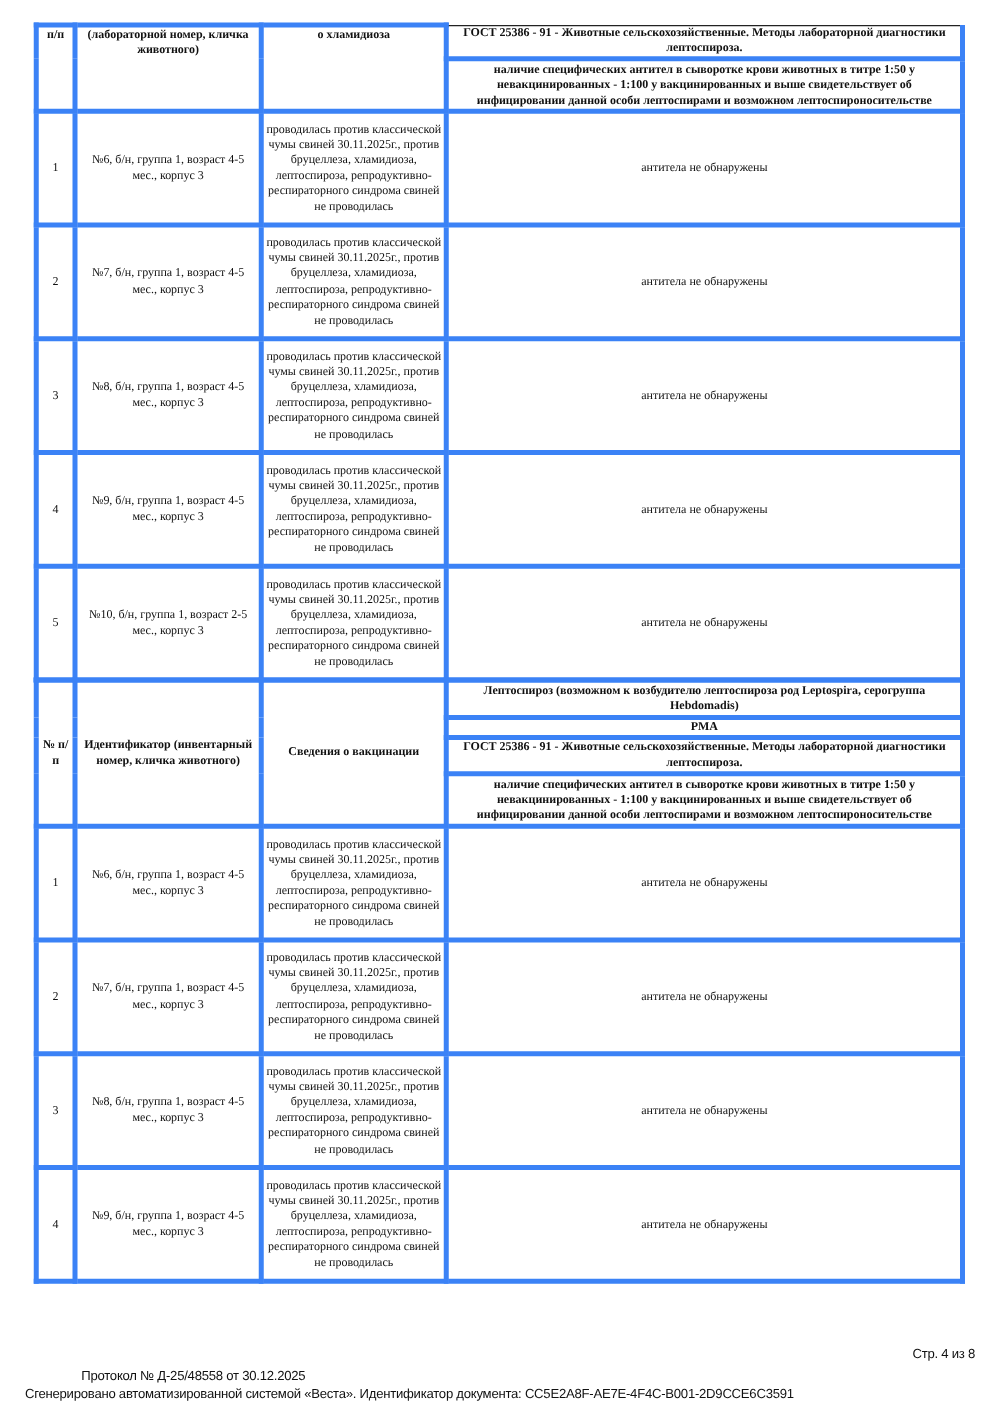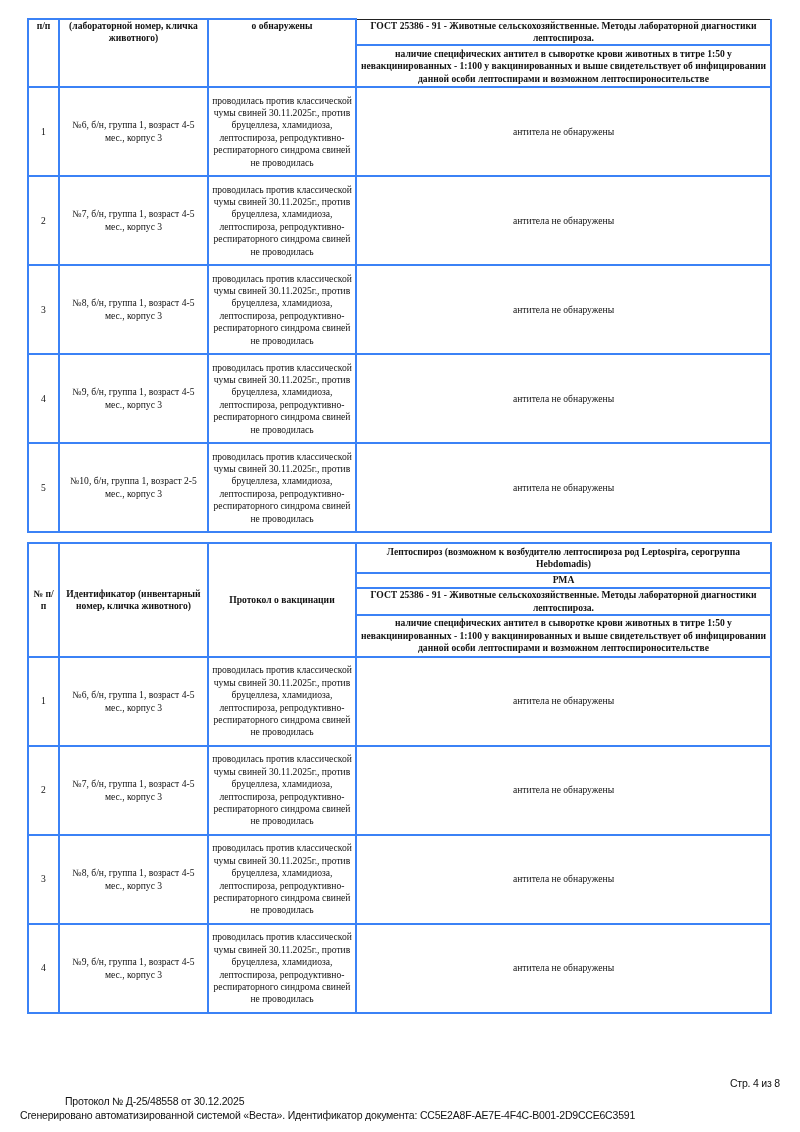--- a/index.html
+++ b/index.html
@@ -1,19 +1,19 @@
 <!DOCTYPE html>
 <html><head>
 <meta charset="utf-8">
 <style>
   html, body { margin: 0; padding: 0; background: #ffffff; }
   body { width: 800px; height: 1132px; position: relative; overflow: hidden;
          font-family: "Liberation Serif", "DejaVu Serif", serif; color: #111; }
   table.grid { position: absolute; left: 27px; width: 745px; border-collapse: collapse; table-layout: fixed; }
-  table.grid td { border: 2px solid #3b82f6; text-align: center; vertical-align: middle;
+  table.grid td { border: 4px solid #3b82f6; text-align: center; vertical-align: middle;
                   font-size: 9.6px; line-height: 12.4px; padding: 0 2px; }
   .b { font-weight: bold; }
   #t1 { top: 18px; }
   #t2 { top: 542px; }
   .c-num { width: 31px; }
   .c-id { width: 149px; }
   .c-vac { width: 148px; }
   .row-data td { height: 87px; }
   .hdr-top-open td { border-top: none; }
   .footer { position: absolute; left: 20px; font-size: 10.5px; line-height: 14px; font-family: "Liberation Sans", "DejaVu Sans", sans-serif; letter-spacing: -0.2px; }
@@ -28,21 +28,21 @@
   <colgroup>
       <col class="c-num">
       <col class="c-id">
       <col class="c-vac">
       <col>
     </colgroup>
   <tbody>
       <tr class="hdr-top-open" style="height:26px">
     <td class="b" rowspan="2" style="vertical-align:top">п/п</td>
     <td class="b" rowspan="2" style="vertical-align:top">(лабораторной номер, кличка животного)</td>
-    <td class="b" rowspan="2" style="vertical-align:top">о обнаружены</td>
+    <td class="b" rowspan="2" style="vertical-align:top">о хламидиоза</td>
     <td class="b" style="border-top:1px solid #222">ГОСТ 25386 - 91 - Животные сельскохозяйственные. Методы лабораторной диагностики лептоспироза.</td>
   </tr>
   <tr style="height:42px">
     <td class="b">наличие специфических антител в сыворотке крови животных в титре 1:50 у невакцинированных - 1:100 у вакцинированных и выше свидетельствует об инфицировании данной особи лептоспирами и возможном лептоспироносительстве</td>
   </tr>
   <tr class="row-data">
     <td>1</td>
     <td>№6, б/н, группа 1, возраст 4-5 мес., корпус 3</td>
     <td>проводилась против классической чумы свиней 30.11.2025г., против бруцеллеза, хламидиоза, лептоспироза, репродуктивно-респираторного синдрома свиней не проводилась</td>
     <td>антитела не обнаружены</td>
@@ -78,21 +78,21 @@
   <colgroup>
       <col class="c-num">
       <col class="c-id">
       <col class="c-vac">
       <col>
     </colgroup>
   <tbody>
       <tr style="height:30px">
     <td class="b" rowspan="4">№ п/п</td>
     <td class="b" rowspan="4">Идентификатор (инвентарный номер, кличка животного)</td>
-    <td class="b" rowspan="4">Протокол о вакцинации</td>
+    <td class="b" rowspan="4">Сведения о вакцинации</td>
     <td class="b">Лептоспироз (возможном к возбудителю лептоспироза род Leptospira, серогруппа Hebdomadis)</td>
   </tr>
   <tr style="height:15px">
     <td class="b">РМА</td>
   </tr>
   <tr style="height:27px">
     <td class="b">ГОСТ 25386 - 91 - Животные сельскохозяйственные. Методы лабораторной диагностики лептоспироза.</td>
   </tr>
   <tr style="height:42px">
     <td class="b">наличие специфических антител в сыворотке крови животных в титре 1:50 у невакцинированных - 1:100 у вакцинированных и выше свидетельствует об инфицировании данной особи лептоспирами и возможном лептоспироносительстве</td>

